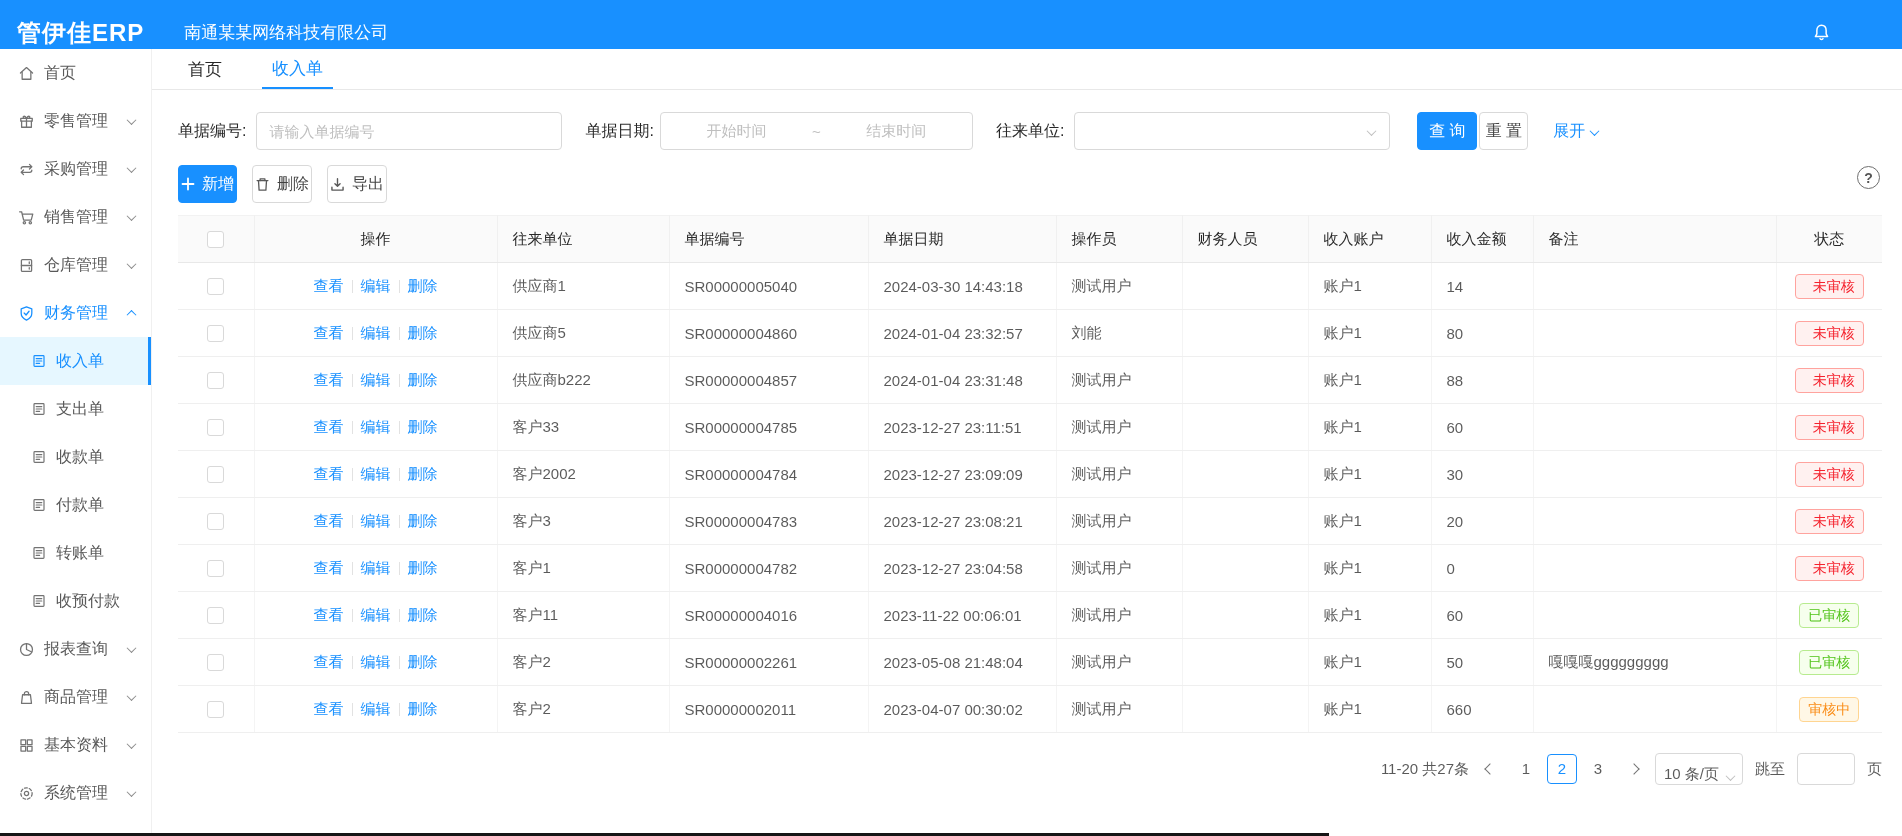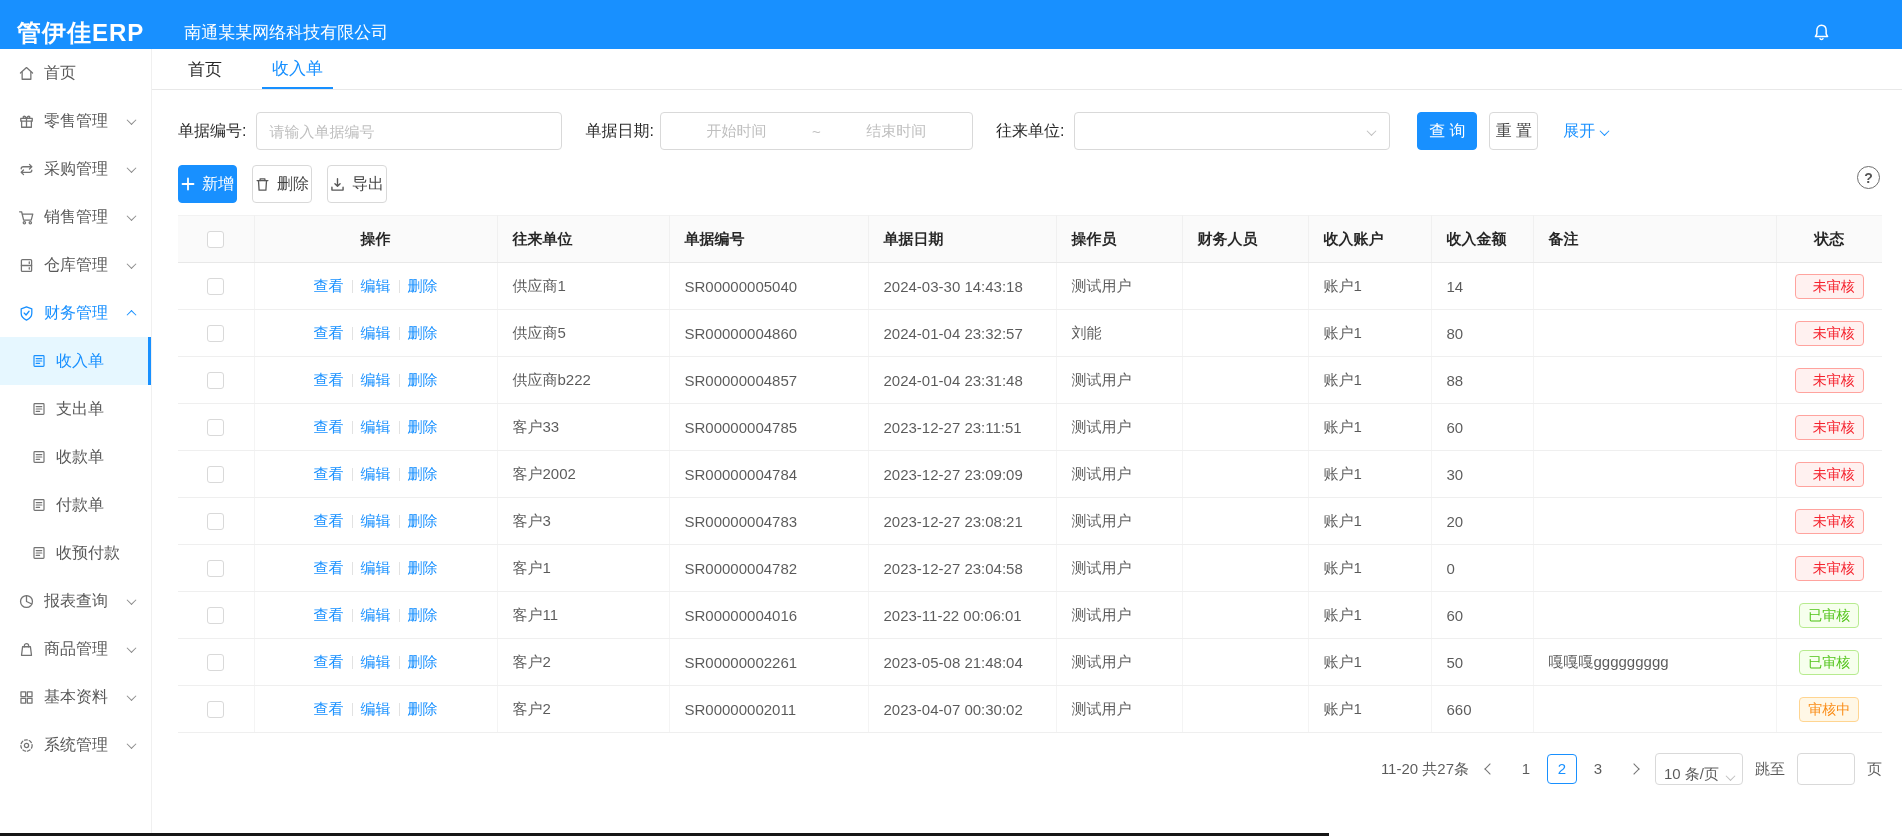--- a/index.html
+++ b/index.html
@@ -56,35 +56,35 @@
     display:flex; align-items:center; justify-content:space-evenly; color:#bfbfbf;
     font-size:15px; margin-left:6px; cursor:text; }
   .select { width:316px; height:38px; border:1px solid #d9d9d9; border-radius:4px;
     display:flex; align-items:center; justify-content:flex-end; padding-right:14px;
     margin-left:10px; color:#bfbfbf; cursor:pointer; }
   .btn { height:38px; border:1px solid #d9d9d9; background:#fff; border-radius:4px;
     font-size:16px; color:rgba(0,0,0,.75); display:inline-flex; align-items:center;
     justify-content:center; gap:7px; cursor:pointer; padding:0 2px; font-family:inherit; }
   .btn.primary { background:#1890ff; border-color:#1890ff; color:#fff; }
   .btn.search { margin-left:27px; min-width:60px; }
-  .btn.reset { margin-left:12px; min-width:49px; }
+  .btn.reset { margin-left:2px; min-width:49px; }
   .expand { color:#1890ff; margin-left:25px; display:flex; align-items:center; gap:6px; cursor:pointer; }
   .icon-d { stroke:#595959; fill:none; stroke-width:1.3; stroke-linecap:round; stroke-linejoin:round; }
   .plus-w { stroke:#fff; stroke-width:1.8; stroke-linecap:round; }
 
   
   .toolbar { margin-top:15px; display:flex; gap:15px; }
   .help { position:absolute; top:76px; right:22px; width:23px; height:23px;
     border:1.5px solid #6f6f6f; border-radius:50%; display:flex; align-items:center;
     justify-content:center; font-size:14px; font-weight:700; color:#555; cursor:pointer; }
 
   
   .grid { border-collapse:collapse; table-layout:fixed; width:1704px; margin-top:12px;
     font-size:15px; color:rgba(0,0,0,.65); }
-  .grid th { height:47px; background:#fafafa; color:rgba(0,0,0,.85); font-weight:700;
+  .grid th { height:47px; background:#fafafa; color:rgba(0,0,0,.85); font-weight:400;
     text-align:left; padding:0 0 0 15px; border-bottom:1px solid #e8e8e8;
     border-top:1px solid #f2f2f2; border-right:1px solid #f0f0f0; white-space:nowrap; overflow:hidden; }
   .grid td { height:47px; padding:0 0 0 15px; border-bottom:1px solid #efefef;
     border-right:1px solid #f4f4f4; white-space:nowrap; overflow:hidden; }
   .grid th:last-child, .grid td:last-child { border-right:none; }
   .grid .c { text-align:center; padding-left:0; }
   .cb { display:inline-block; width:17px; height:17px; border:1px solid #d9d9d9;
     border-radius:3px; background:#fff; vertical-align:middle; cursor:pointer; }
   .lnk { color:#1890ff; cursor:pointer; text-decoration:none; }
   .vsep { display:inline-block; width:1px; height:13px; background:#e2e2e2;
@@ -251,20 +251,27 @@
           <path d="M5.2 5.6 H10.8 M5.2 8 H10.8 M5.2 10.4 H8.6"></path>
         </svg>
       <span class="side-label">收款单</span>
     </div>
       <div class="side-item sub" data-active="false">
       <svg class="icon-g" width="16" height="16" viewBox="0 0 16 16">
           <rect x="3" y="2.6" width="10" height="10.8" rx="0.8"></rect>
           <path d="M5.2 5.6 H10.8 M5.2 8 H10.8 M5.2 10.4 H8.6"></path>
         </svg>
       <span class="side-label">付款单</span>
+    </div>
+      <div class="side-item sub" data-active="false">
+      <svg class="icon-g" width="16" height="16" viewBox="0 0 16 16">
+          <rect x="3" y="2.6" width="10" height="10.8" rx="0.8"></rect>
+          <path d="M5.2 5.6 H10.8 M5.2 8 H10.8 M5.2 10.4 H8.6"></path>
+        </svg>
+      <span class="side-label">转账单</span>
     </div>
       <div class="side-item sub" data-active="false">
       <svg class="icon-g" width="16" height="16" viewBox="0 0 16 16">
           <rect x="3" y="2.6" width="10" height="10.8" rx="0.8"></rect>
           <path d="M5.2 5.6 H10.8 M5.2 8 H10.8 M5.2 10.4 H8.6"></path>
         </svg>
       <span class="side-label">收预付款</span>
     </div>
 
     <div class="side-item">

